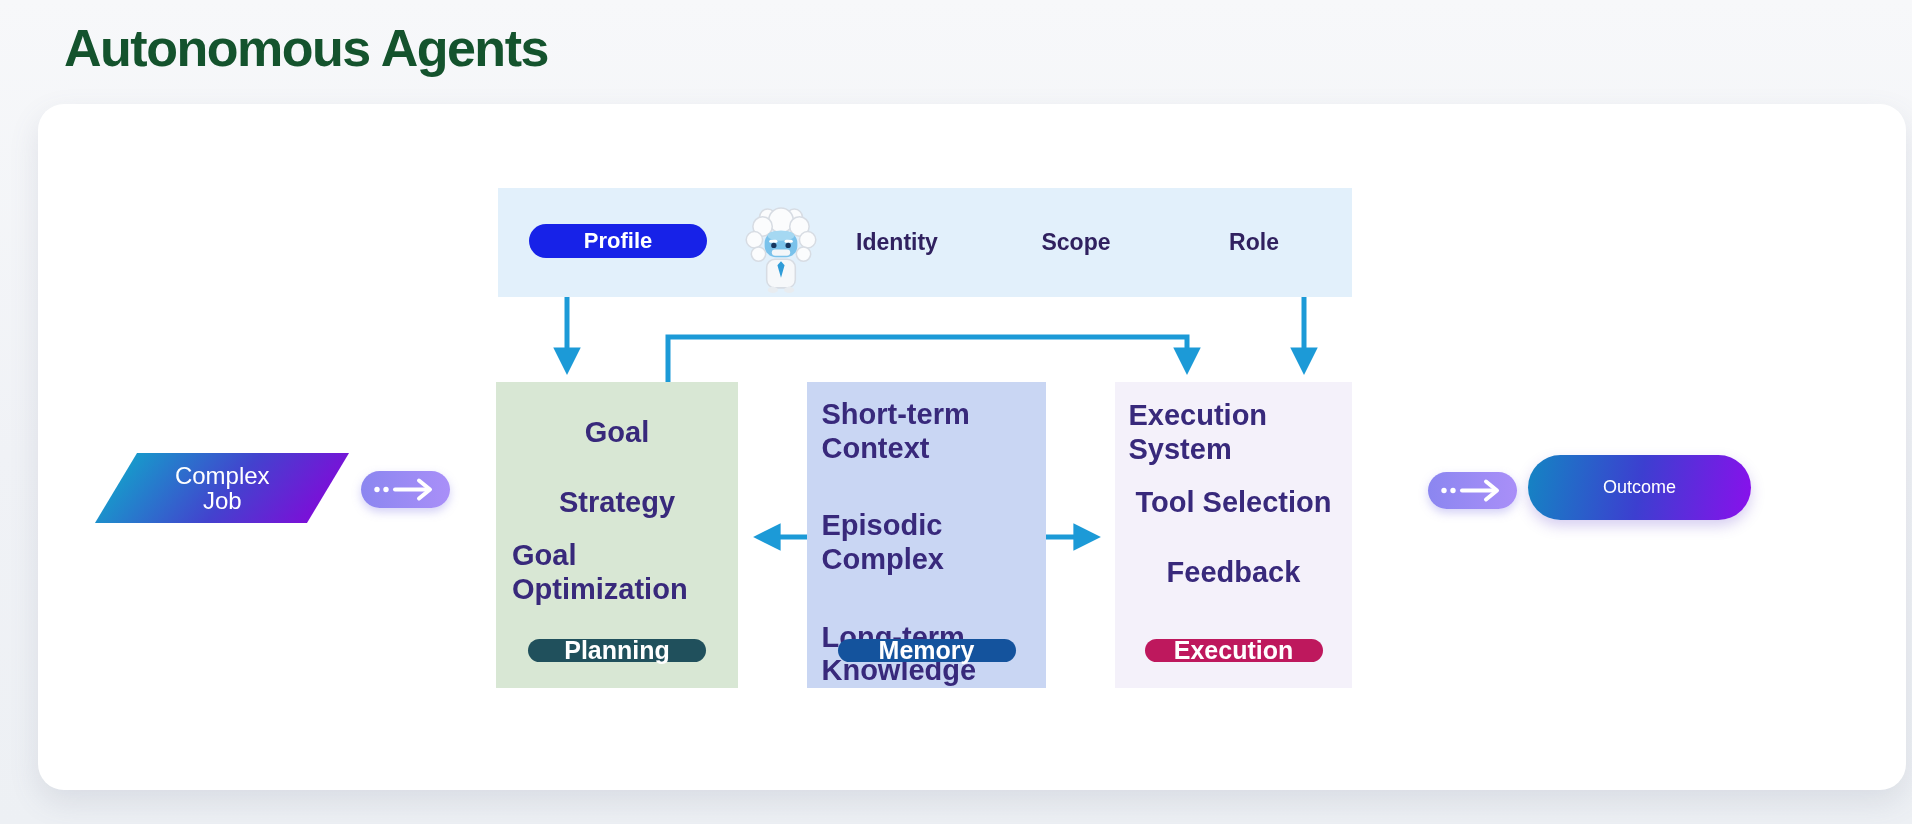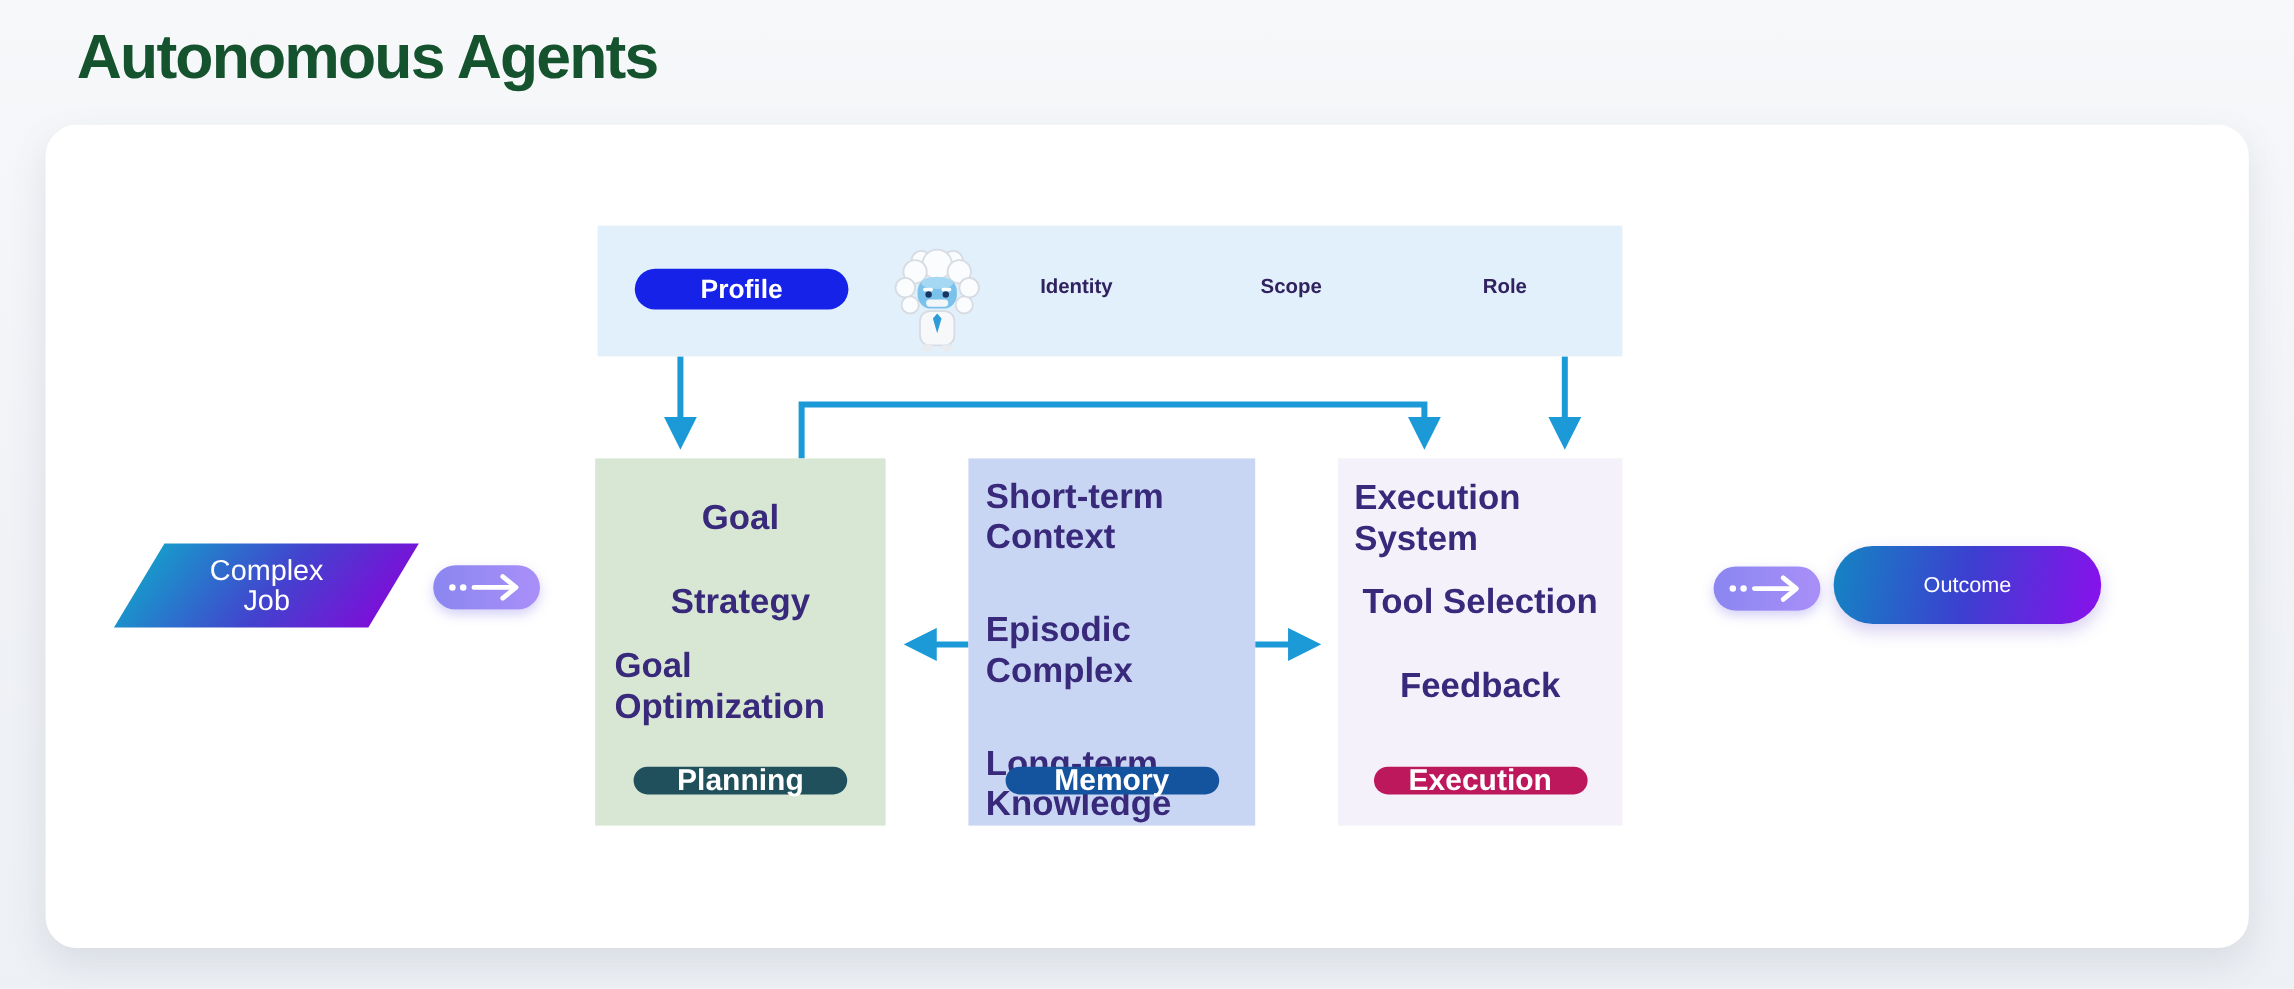--- a/index.html
+++ b/index.html
@@ -9,32 +9,33 @@
     font-family:"Liberation Sans",sans-serif;
   }
   .page-title{
     position:absolute;left:64px;top:18px;
     font-size:52px;font-weight:800;letter-spacing:-1.5px;color:#14532d;
   }
   .card{
     position:absolute;left:38px;top:104px;width:1836px;height:686px;
     background:#ffffff;border-radius:26px;
     box-shadow:0 12px 30px rgba(90,100,125,.14);
+    padding-left:32px;
   }
   
   .topbar{position:absolute;left:460px;top:84px;width:854px;height:109px;background:#e2f0fb;}
   .profile-badge{
     position:absolute;left:31px;top:36px;width:178px;height:34px;border-radius:17px;
     background:#1722e8;color:#fff;font-size:22px;font-weight:700;
     display:flex;align-items:center;justify-content:center;
   }
   .mascot{position:absolute;left:247px;top:18px;width:72px;height:88px;}
   .bar-label{
     position:absolute;top:41px;transform:translateX(-50%);
-    font-size:17px;font-weight:700;color:#30215f;white-space:nowrap;
+    font-size:23px;font-weight:700;color:#30215f;white-space:nowrap;
   }
   .bar-label.l1{left:399px}.bar-label.l2{left:578px}.bar-label.l3{left:756px}
   
   .wires{position:absolute;left:0;top:0;width:1836px;height:686px;pointer-events:none;}
   
   .col{position:absolute;top:278px;height:306px;display:flex;flex-direction:column;align-items:center;padding-top:16px;box-sizing:border-box;}
   .col.planning{left:458px;width:242px;background:#d8e7d4;}
   .col.memory{left:769px;width:239px;background:#c9d6f3;gap:44px;}
   .col.execution{left:1077px;width:237px;background:#f4f1fa;}
   .cell{

